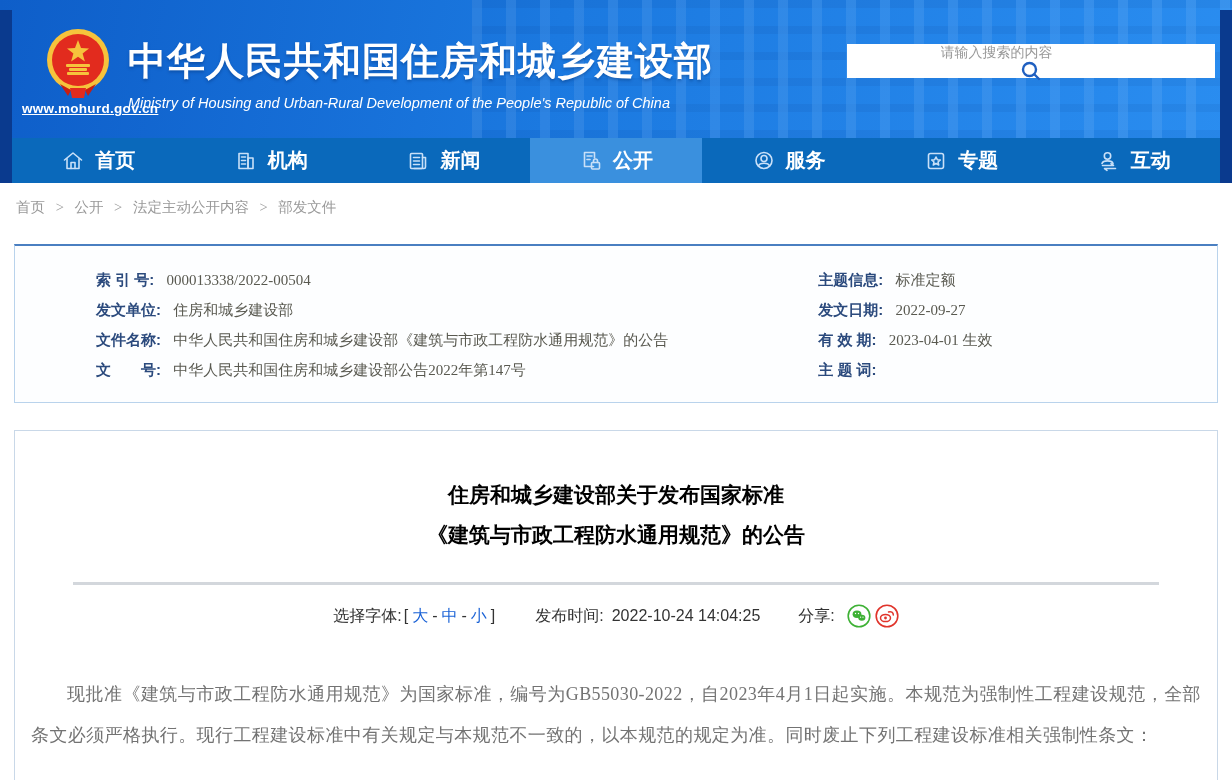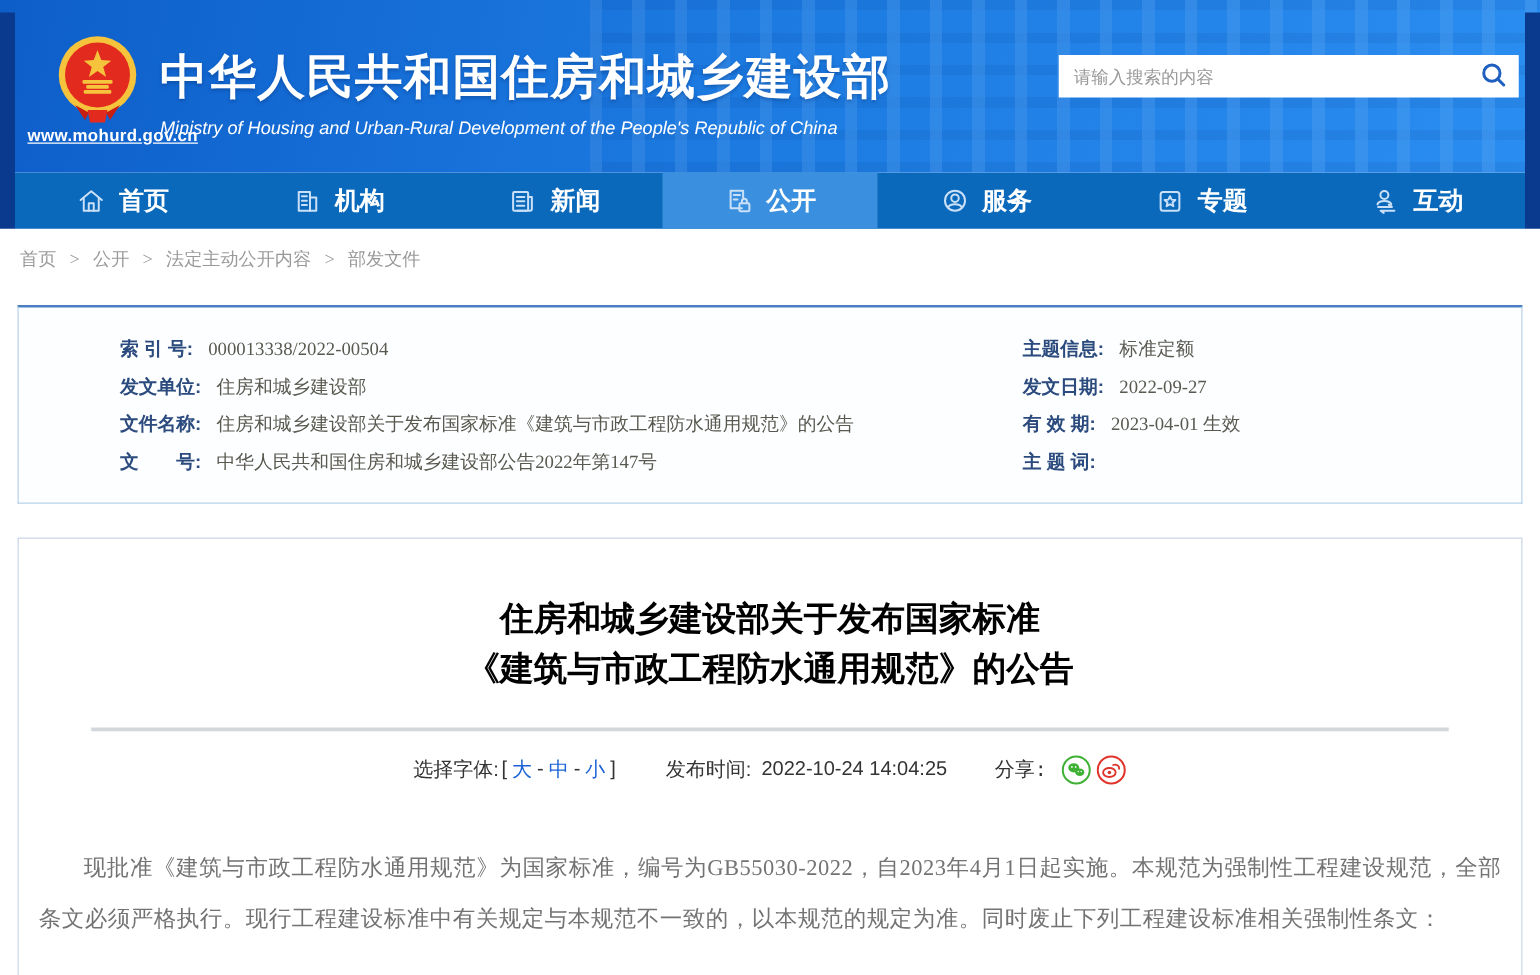--- a/index.html
+++ b/index.html
@@ -22,21 +22,21 @@
 
   .emblem { position:absolute; left:46px; top:28px; width:64px; height:74px; }
   .site-url { position:absolute; left:22px; top:101px; color:#fff; font-weight:bold; font-size:13.5px; letter-spacing:.3px;text-decoration:underline; }
 
   .brand { position:absolute; left:128px; top:36px; }
   .site-title-cn { color:#fff; font-weight:bold; font-size:38px; letter-spacing:1px;
                    text-shadow:0 2px 3px rgba(0,40,100,.35); white-space:nowrap; }
   .site-title-en { color:#fff; font-size:14.5px; margin-top:8px; white-space:nowrap;font-style:italic; }
 
   .search-box { position:absolute; right:17px; top:44px; width:368px; height:34px; background:#fff;
-                display:flex; align-items:center; }
+                display:flex; align-items:center;flex-direction:column; }
   .search-box input { flex:1; border:none; outline:none; height:100%; padding:0 12px; font-size:14px; color:#333;
                       font-family:inherit; background:transparent; }
   .search-box input::placeholder { color:#999; }
   .search-btn { width:40px; height:100%; border:none; background:transparent; cursor:pointer;
                 display:flex; align-items:center; justify-content:center; }
 
   
   .nav { display:flex; height:45px; margin:0 12px; background:#0a69bb; }
   .nav-item { flex:1 1 0; display:flex; align-items:center; justify-content:center; gap:10px;
               color:#fff; font-weight:bold; font-size:20px; cursor:pointer; text-decoration:none; }
@@ -53,32 +53,32 @@
   .meta-box { margin:27px 14px 0; border:1px solid #b9d3ec; border-top:2px solid #4a7fc1;
               background:#fdfeff; display:flex; padding:19px 0 17px; }
   .meta-col.left  { flex:0 0 62%; padding-left:81px; }
   .meta-col.right { flex:1; padding-left:58px; }
   .meta-row { line-height:30px; font-size:15px; white-space:nowrap; }
   .meta-label { color:#2b4a7d; font-weight:bold; margin-right:8px; }
   .meta-value { color:#595950; font-family:"Liberation Serif","DejaVu Serif",serif; }
 
   
   .article-box { margin:27px 14px 0; border:1px solid #c9d8e8; background:#fff; height:600px; padding-top:44px; }
-  .article-title { text-align:center; font-size:27px; font-weight:bold; color:#000; line-height:40px; }
+  .article-title { text-align:center; font-size:21px; font-weight:bold; color:#000; line-height:40px; }
   .divider { height:3px; background:#d3d7dc; margin:27px 58px 0; }
 
   .article-meta { margin-top:19px; display:flex; align-items:center; justify-content:center;
                   font-size:16px; color:#333; }
   .fs-label, .pub-label, .share-label { color:#333; }
   .bracket { margin:0 2px; color:#333; }
   .font-opt { color:#1a62d6; cursor:pointer; text-decoration:none; margin:0 2px; }
   .dash { color:#333; margin:0 2px; }
   .pub-label { margin-left:38px; }
   .pub-time { margin-left:8px; }
-  .share-label { margin-left:38px; margin-right:8px;font-family:Liberation Mono, monospace; }
+  .share-label { margin-left:38px; margin-right:8px; }
   .share-icon { display:inline-flex; margin-left:4px; cursor:pointer; }
 
   .body-text { margin-top:46px; padding:0 16px; font-size:18px; line-height:41px; color:#737373;
                text-indent:2em; font-family:"Liberation Serif","DejaVu Serif",serif; letter-spacing:.4px;
                text-align:justify; }
 </style>
 </head>
 <body>
 
 <div class="page">
@@ -219,21 +219,21 @@
       <div class="meta-row">
         <span class="meta-label">索 引 号:</span>
         <span class="meta-value">000013338/2022-00504</span>
       </div>
       <div class="meta-row">
         <span class="meta-label">发文单位:</span>
         <span class="meta-value">住房和城乡建设部</span>
       </div>
       <div class="meta-row">
         <span class="meta-label">文件名称:</span>
-        <span class="meta-value">住房和城乡建设部关于发布国家标准《建筑与市政工程防水通用规范》的公告</span>
+        <span class="meta-value">中华人民共和国住房和城乡建设部《建筑与市政工程防水通用规范》的公告</span>
       </div>
       <div class="meta-row">
         <span class="meta-label">文　　号:</span>
         <span class="meta-value">中华人民共和国住房和城乡建设部公告2022年第147号</span>
       </div>
     </div>
     <div class="meta-col right">
       <div class="meta-row">
         <span class="meta-label">主题信息:</span>
         <span class="meta-value">标准定额</span>

